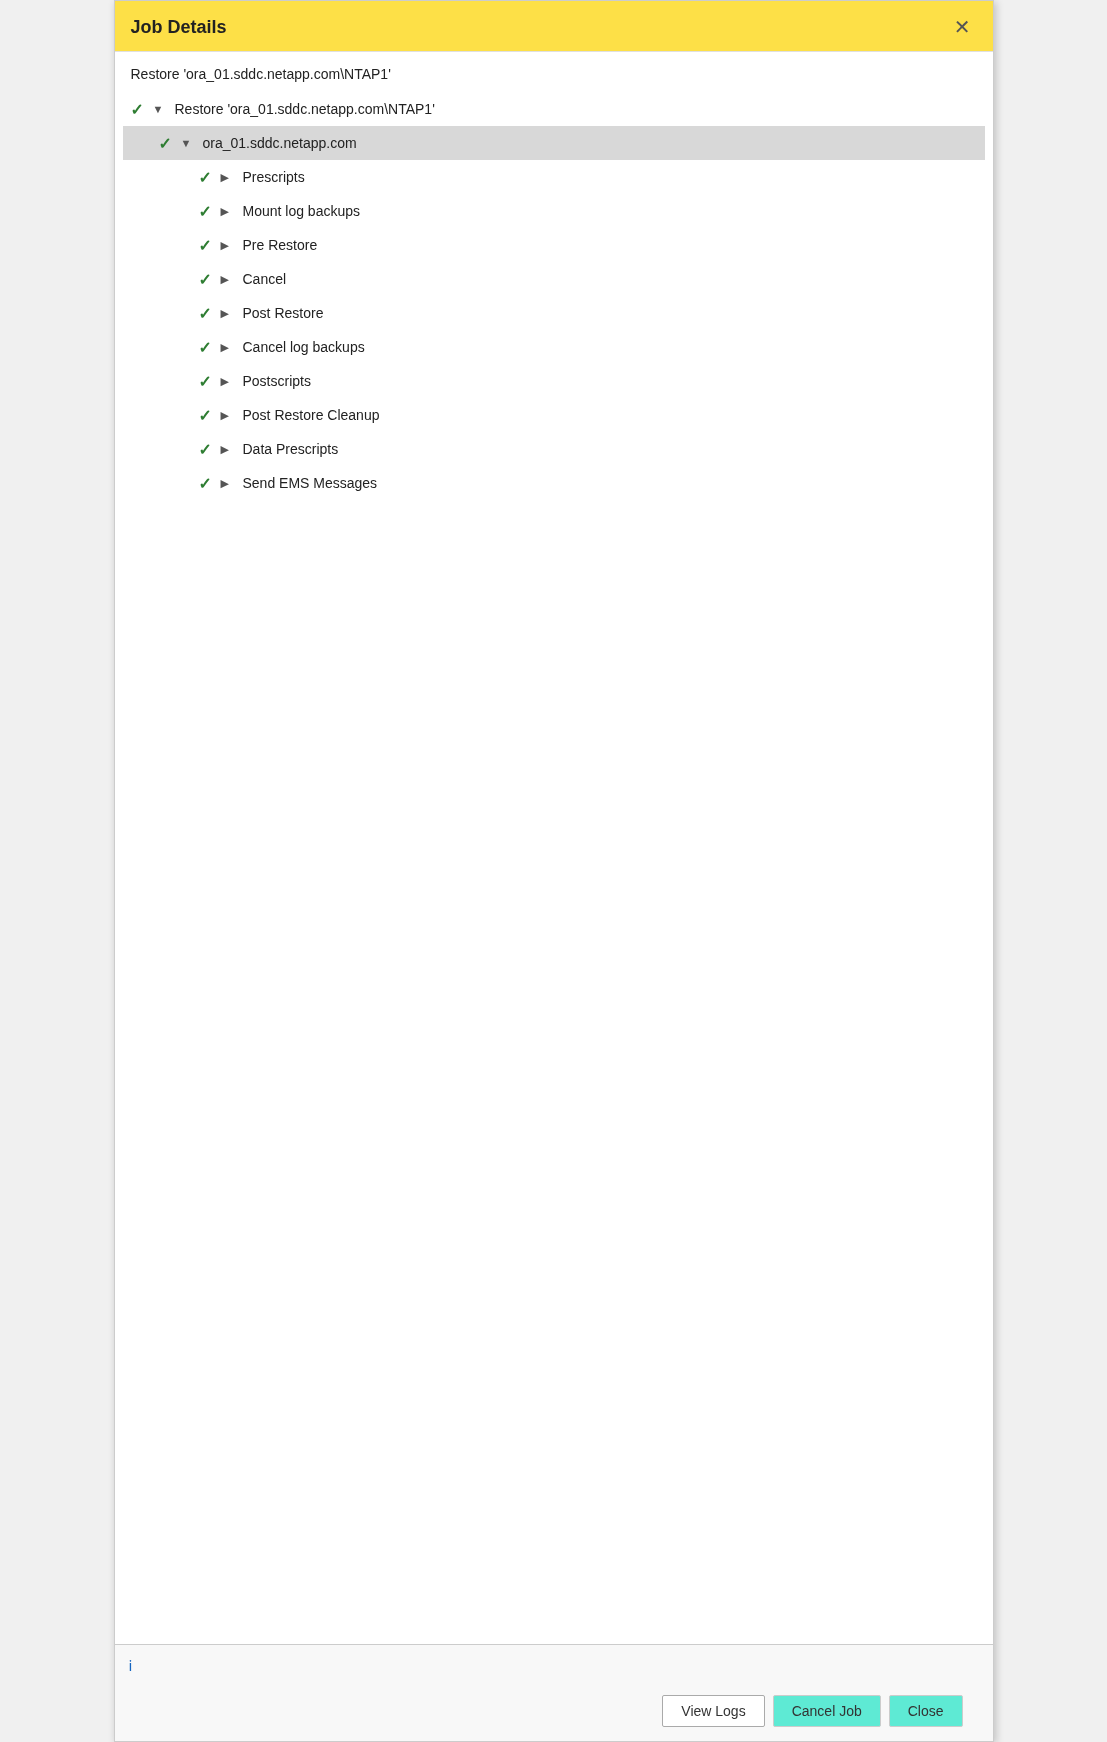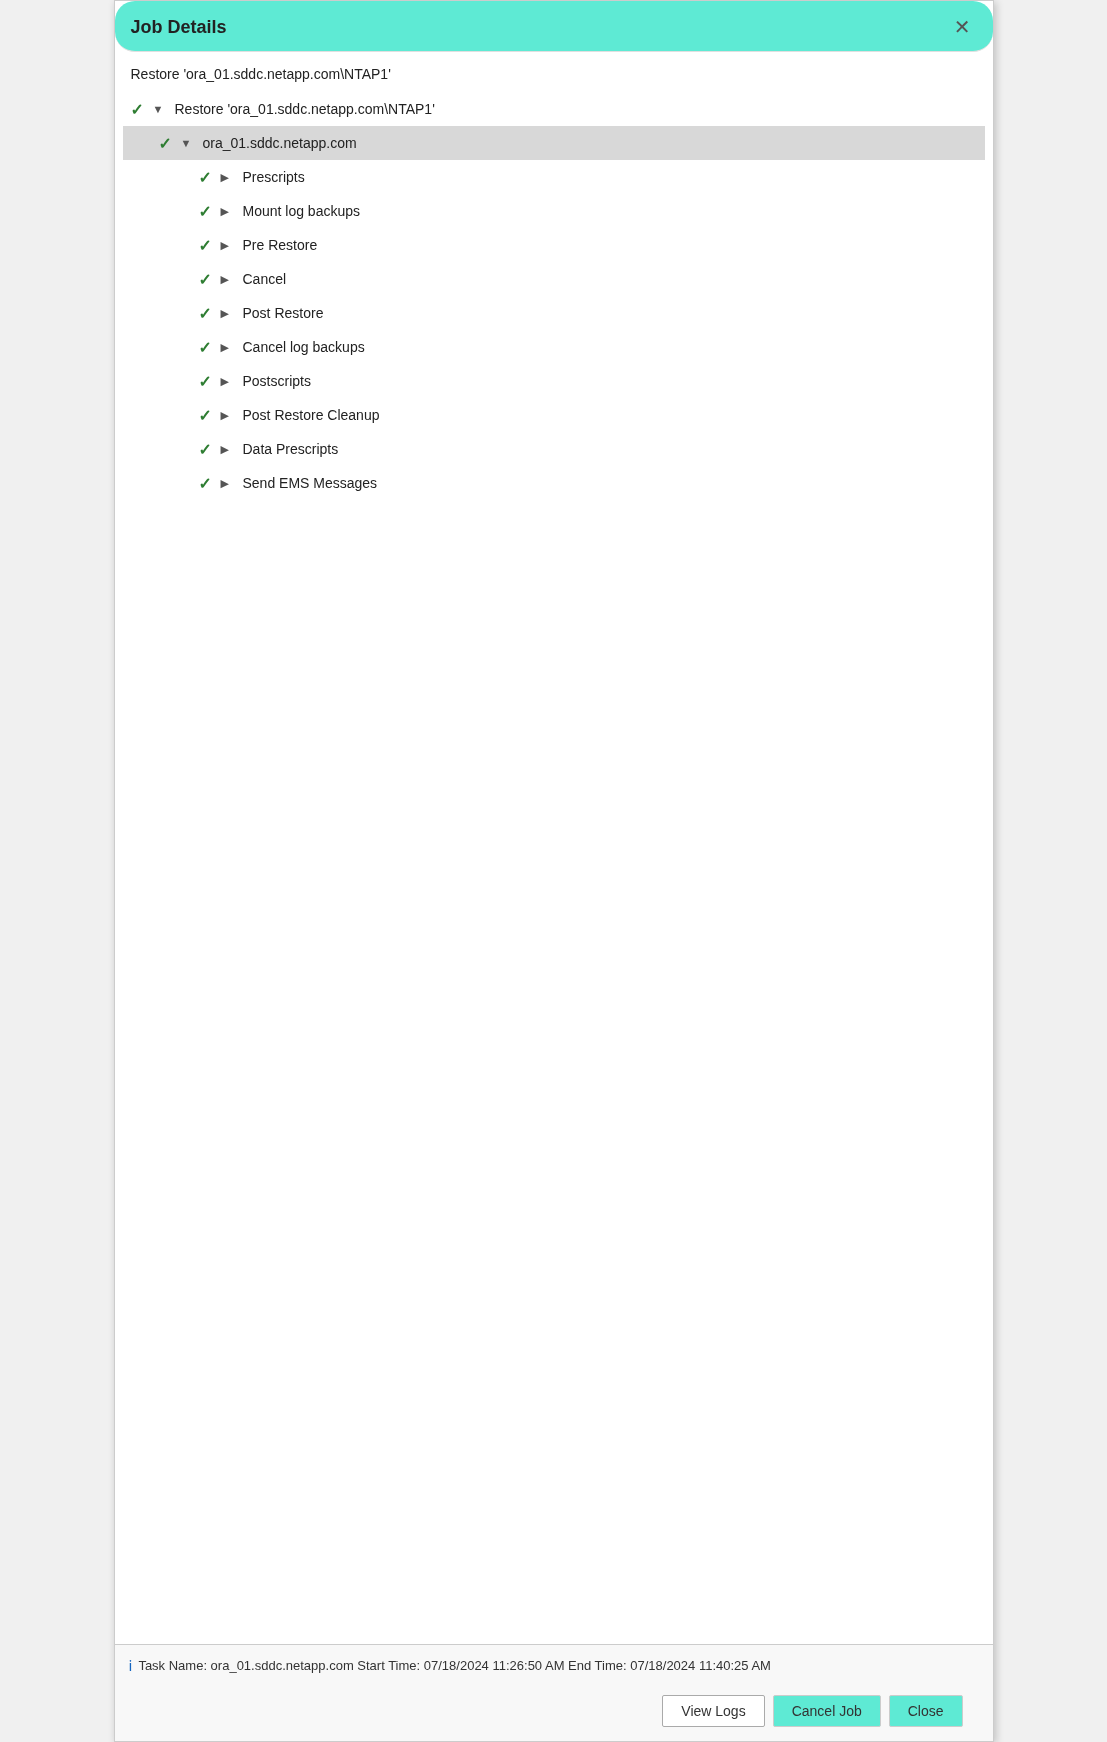--- a/index.html
+++ b/index.html
@@ -28,22 +28,21 @@
       position: relative;
       box-shadow: 2px 2px 8px rgba(0,0,0,0.2);
     }
 
     .dialog-header {
       display: flex;
       justify-content: space-between;
       align-items: center;
       padding: 14px 16px 12px 16px;
       border-bottom: 1px solid #e0e0e0;
-      background: #5eead4;
-      border-radius: 20px;
+      background: #fde047;
     }
 
     .dialog-title {
       font-size: 18px;
       font-weight: bold;
       color: #222222;
     }
 
     .close-btn {
       background: none;
@@ -247,21 +246,20 @@
         <span class="tree-toggle collapsed"></span>
         <span class="tree-label">Send EMS Messages</span>
       </div>
 
     </div>
   </div>
 
   <div class="dialog-footer">
     <div class="footer-status">
       <span class="info-icon">ℹ</span>
-      <span>Task Name: ora_01.sddc.netapp.com Start Time: 07/18/2024 11:26:50 AM End Time: 07/18/2024 11:40:25 AM</span>
     </div>
     <div class="footer-buttons">
       <button class="btn btn-primary">View Logs</button>
       <button class="btn">Cancel Job</button>
       <button class="btn">Close</button>
     </div>
   </div>
 
 </div>
 

